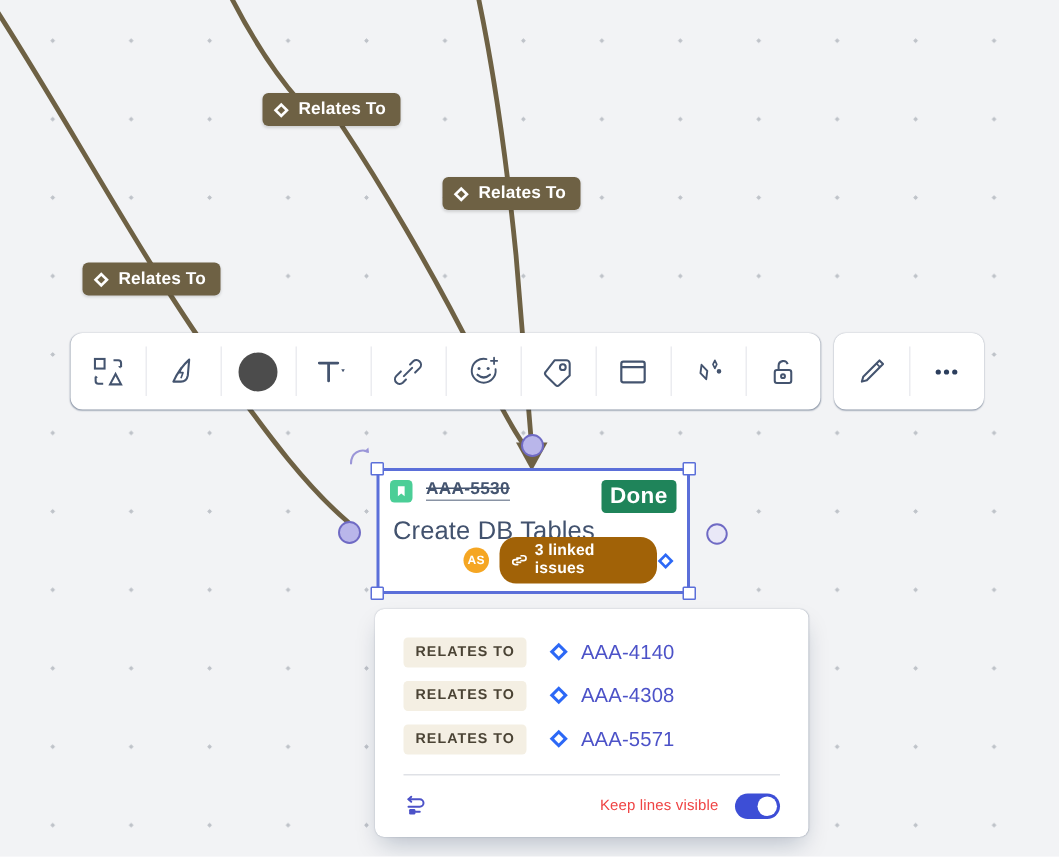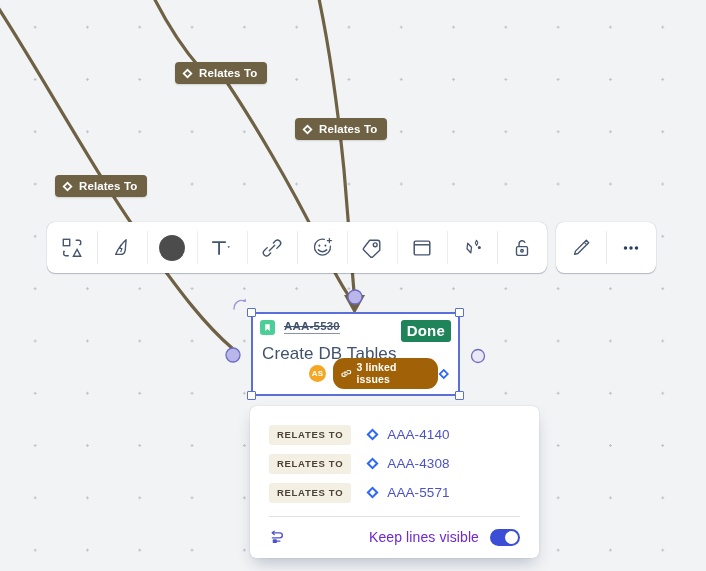--- a/index.html
+++ b/index.html
@@ -216,22 +216,22 @@
     height: 1px;
     background: #DFE1E6;
   }
   .keep-row {
     display: flex; align-items: center;
     height: 36px;
     margin-top: 2px;
   }
   .keep-label {
     margin-left: auto;
-    font-size: 14px;
-    color: #6d28d9;
+    font-size: 10px;
+    color: #ef4444;
     letter-spacing: .1px;
     text-align: right;
   }
   .toggle {
     margin-left: 11px;
     width: 30px; height: 17px;
     border-radius: 9px;
     background: #3D4ED6;
     position: relative;
     flex: none;

